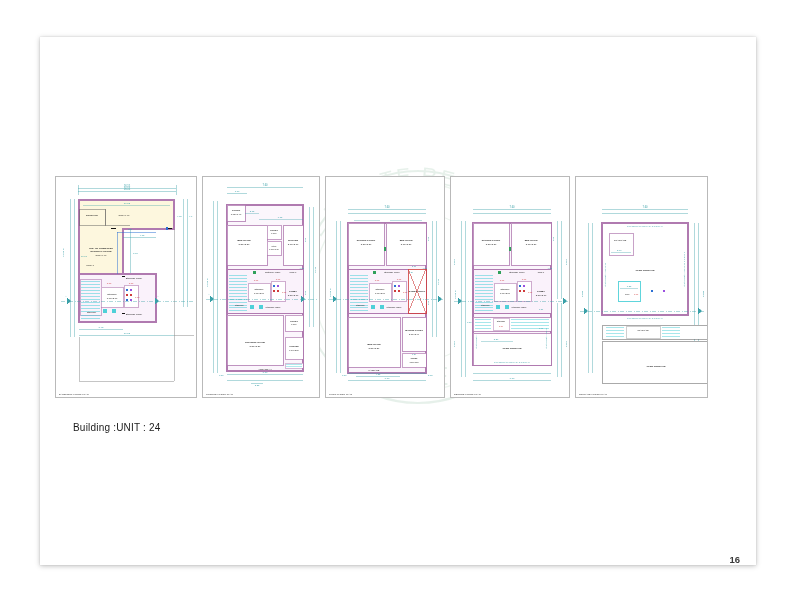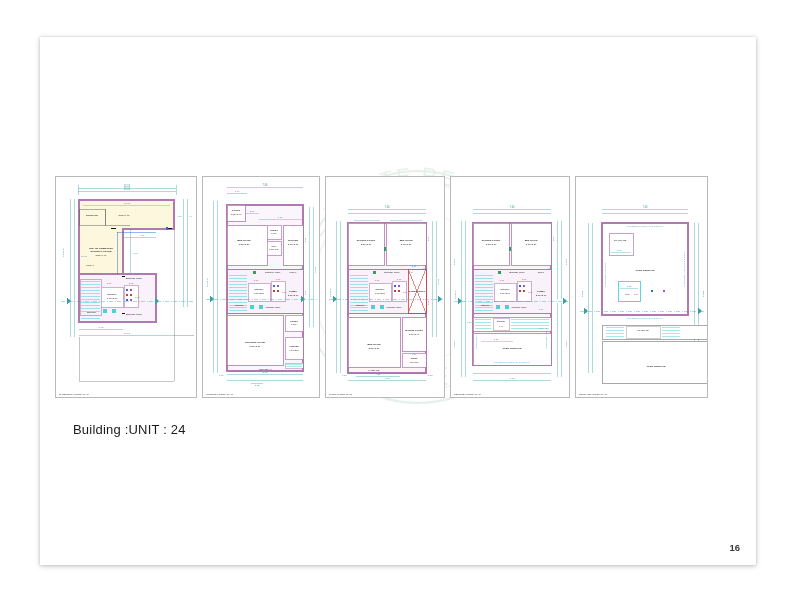--- a/index.html
+++ b/index.html
@@ -57,30 +57,30 @@
     color: #333;
     letter-spacing: 0.1px;
     white-space: nowrap;
     font-family: "Liberation Sans", sans-serif;
   }
 
   
   #building-label {
     position: absolute;
     left: 33px; top: 385px;
-    font-size: 13px;
+    font-size: 10px;
     color: #1b1b1b;
     letter-spacing: 0.2px;
     text-align: center;
   }
 
   
   #page-number {
     position: absolute;
-    right: 16px; bottom: 12px;
+    right: 16px; bottom: 0;
     font-size: 9.5px;
     font-weight: bold;
     color: #3a3a3a;
   }
 
   
   .lbl { font-family: "Liberation Sans", sans-serif; }
 </style>
 </head>
 <body>

